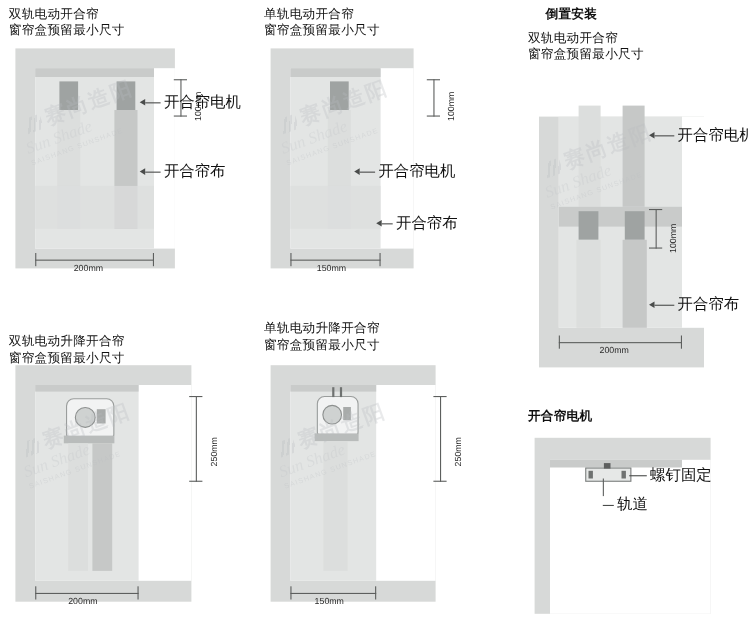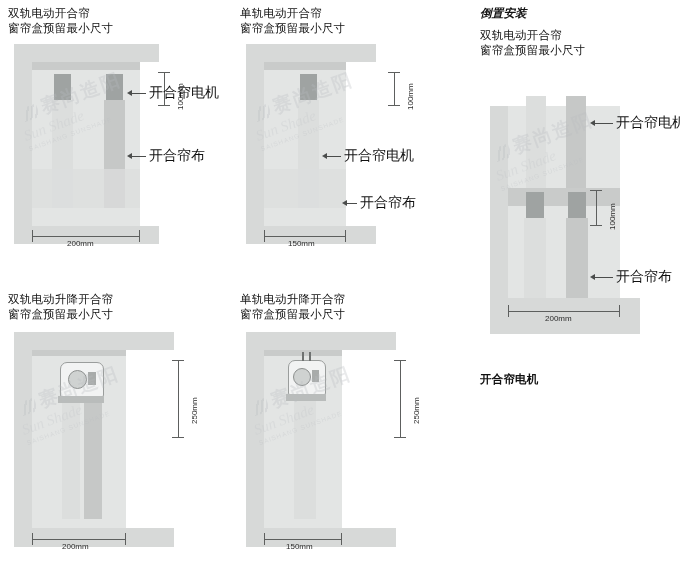--- a/index.html
+++ b/index.html
@@ -155,21 +155,21 @@
 
   <div class="wm" style="left:10px;top:78px;">
     <div><span class="wm-slash"></span><span class="wm-main">赛尚造阳</span></div>
     <div class="wm-mark">Sun Shade</div>
     <div class="wm-sub">SAISHANG SUNSHADE</div>
   </div>
 </div>
 
 <div class="panel" style="left:480px;top:6px;width:196px;height:330px;">
 
-  <div class="title bold" style="position:absolute;left:0;top:0;font-style:italic;">倒置安装</div>
+  <div class="title bold" style="position:absolute;left:16px;top:0;">倒置安装</div>
   <div class="title" style="position:absolute;left:0;top:22px;">双轨电动开合帘
 窗帘盒预留最小尺寸</div>
 
   <div style="position:absolute;left:10px;top:62px;width:186px;height:266px;">
     <div class="wall" style="left:0;top:38px;width:150px;height:228px;"></div>
     <div class="wall-inner" style="left:18px;top:38px;width:132px;height:192px;"></div>
     <div class="shadebg" style="left:18px;top:38px;width:112px;height:192px;"></div>
 
     <div class="curtain" style="left:36px;top:28px;width:20px;height:92px;"></div>
     <div class="curtain-d" style="left:76px;top:28px;width:20px;height:92px;"></div>
@@ -205,21 +205,21 @@
 
   <div class="wm" style="left:10px;top:118px;">
     <div><span class="wm-slash"></span><span class="wm-main">赛尚造阳</span></div>
     <div class="wm-mark">Sun Shade</div>
     <div class="wm-sub">SAISHANG SUNSHADE</div>
   </div>
 </div>
 
 <div class="panel" style="left:8px;top:292px;width:200px;height:266px;">
 
-  <div class="title" style="position:absolute;left:0;top:0;">双轨电动升降开合帘
+  <div class="title" style="position:absolute;left:0;top:12px;">双轨电动升降开合帘
 窗帘盒预留最小尺寸</div>
 
   <div style="position:absolute;left:6px;top:40px;width:180px;height:224px;">
     <div class="wall" style="left:0;top:0;width:160px;height:215px;"></div>
     <div class="wall-inner" style="left:18px;top:18px;width:142px;height:178px;"></div>
     <div class="shadebg" style="left:18px;top:18px;width:94px;height:178px;"></div>
     <div class="ceil" style="left:18px;top:18px;width:94px;height:6px;"></div>
 
     <div class="motor" style="left:46px;top:30px;width:42px;height:34px;border-radius:7px 7px 3px 3px;background:#f2f3f3;border:1px solid #9a9d9c;"></div>
     <div class="motor" style="left:54px;top:38px;width:17px;height:17px;border-radius:50%;background:#cfd2d1;border:1px solid #8d908f;"></div>
@@ -282,13 +282,33 @@
     <div><span class="wm-slash"></span><span class="wm-main">赛尚造阳</span></div>
     <div class="wm-mark">Sun Shade</div>
     <div class="wm-sub">SAISHANG SUNSHADE</div>
   </div>
 </div>
 
 <div class="panel" style="left:480px;top:372px;width:196px;height:190px;">
 
   <div class="title bold" style="position:absolute;left:0;top:0;">开合帘电机</div>
 
+  <div style="position:absolute;left:6px;top:26px;width:186px;height:164px;">
+    <div class="wall" style="left:0;top:0;width:160px;height:160px;"></div>
+    <div class="wall-inner" style="left:14px;top:20px;width:146px;height:140px;"></div>
+    <div class="ceil" style="left:14px;top:20px;width:120px;height:7px;"></div>
+
+    <div class="rail" style="left:46px;top:27px;width:40px;height:11px;background:#e6e8e7;border:1px solid #7e8180;"></div>
+    <div class="rail" style="left:49px;top:30px;width:4px;height:7px;background:#6f7271;"></div>
+    <div class="rail" style="left:79px;top:30px;width:4px;height:7px;background:#6f7271;"></div>
+    <div class="rail" style="left:63px;top:23px;width:6px;height:5px;background:#5d5f5e;"></div>
+
+    <div class="callout" style="left:86px;top:25px;">
+      <span class="lead" style="width:16px;"></span>
+      <span class="ctext">螺钉固定</span>
+    </div>
+    <div class="callout" style="left:62px;top:52px;">
+      <span class="lead" style="width:10px;"></span>
+      <span class="ctext">轨道</span>
+    </div>
+    <div class="dimv" style="left:62px;top:37px;height:16px;"></div>
+  </div>
 </div>
 
 </body></html>

